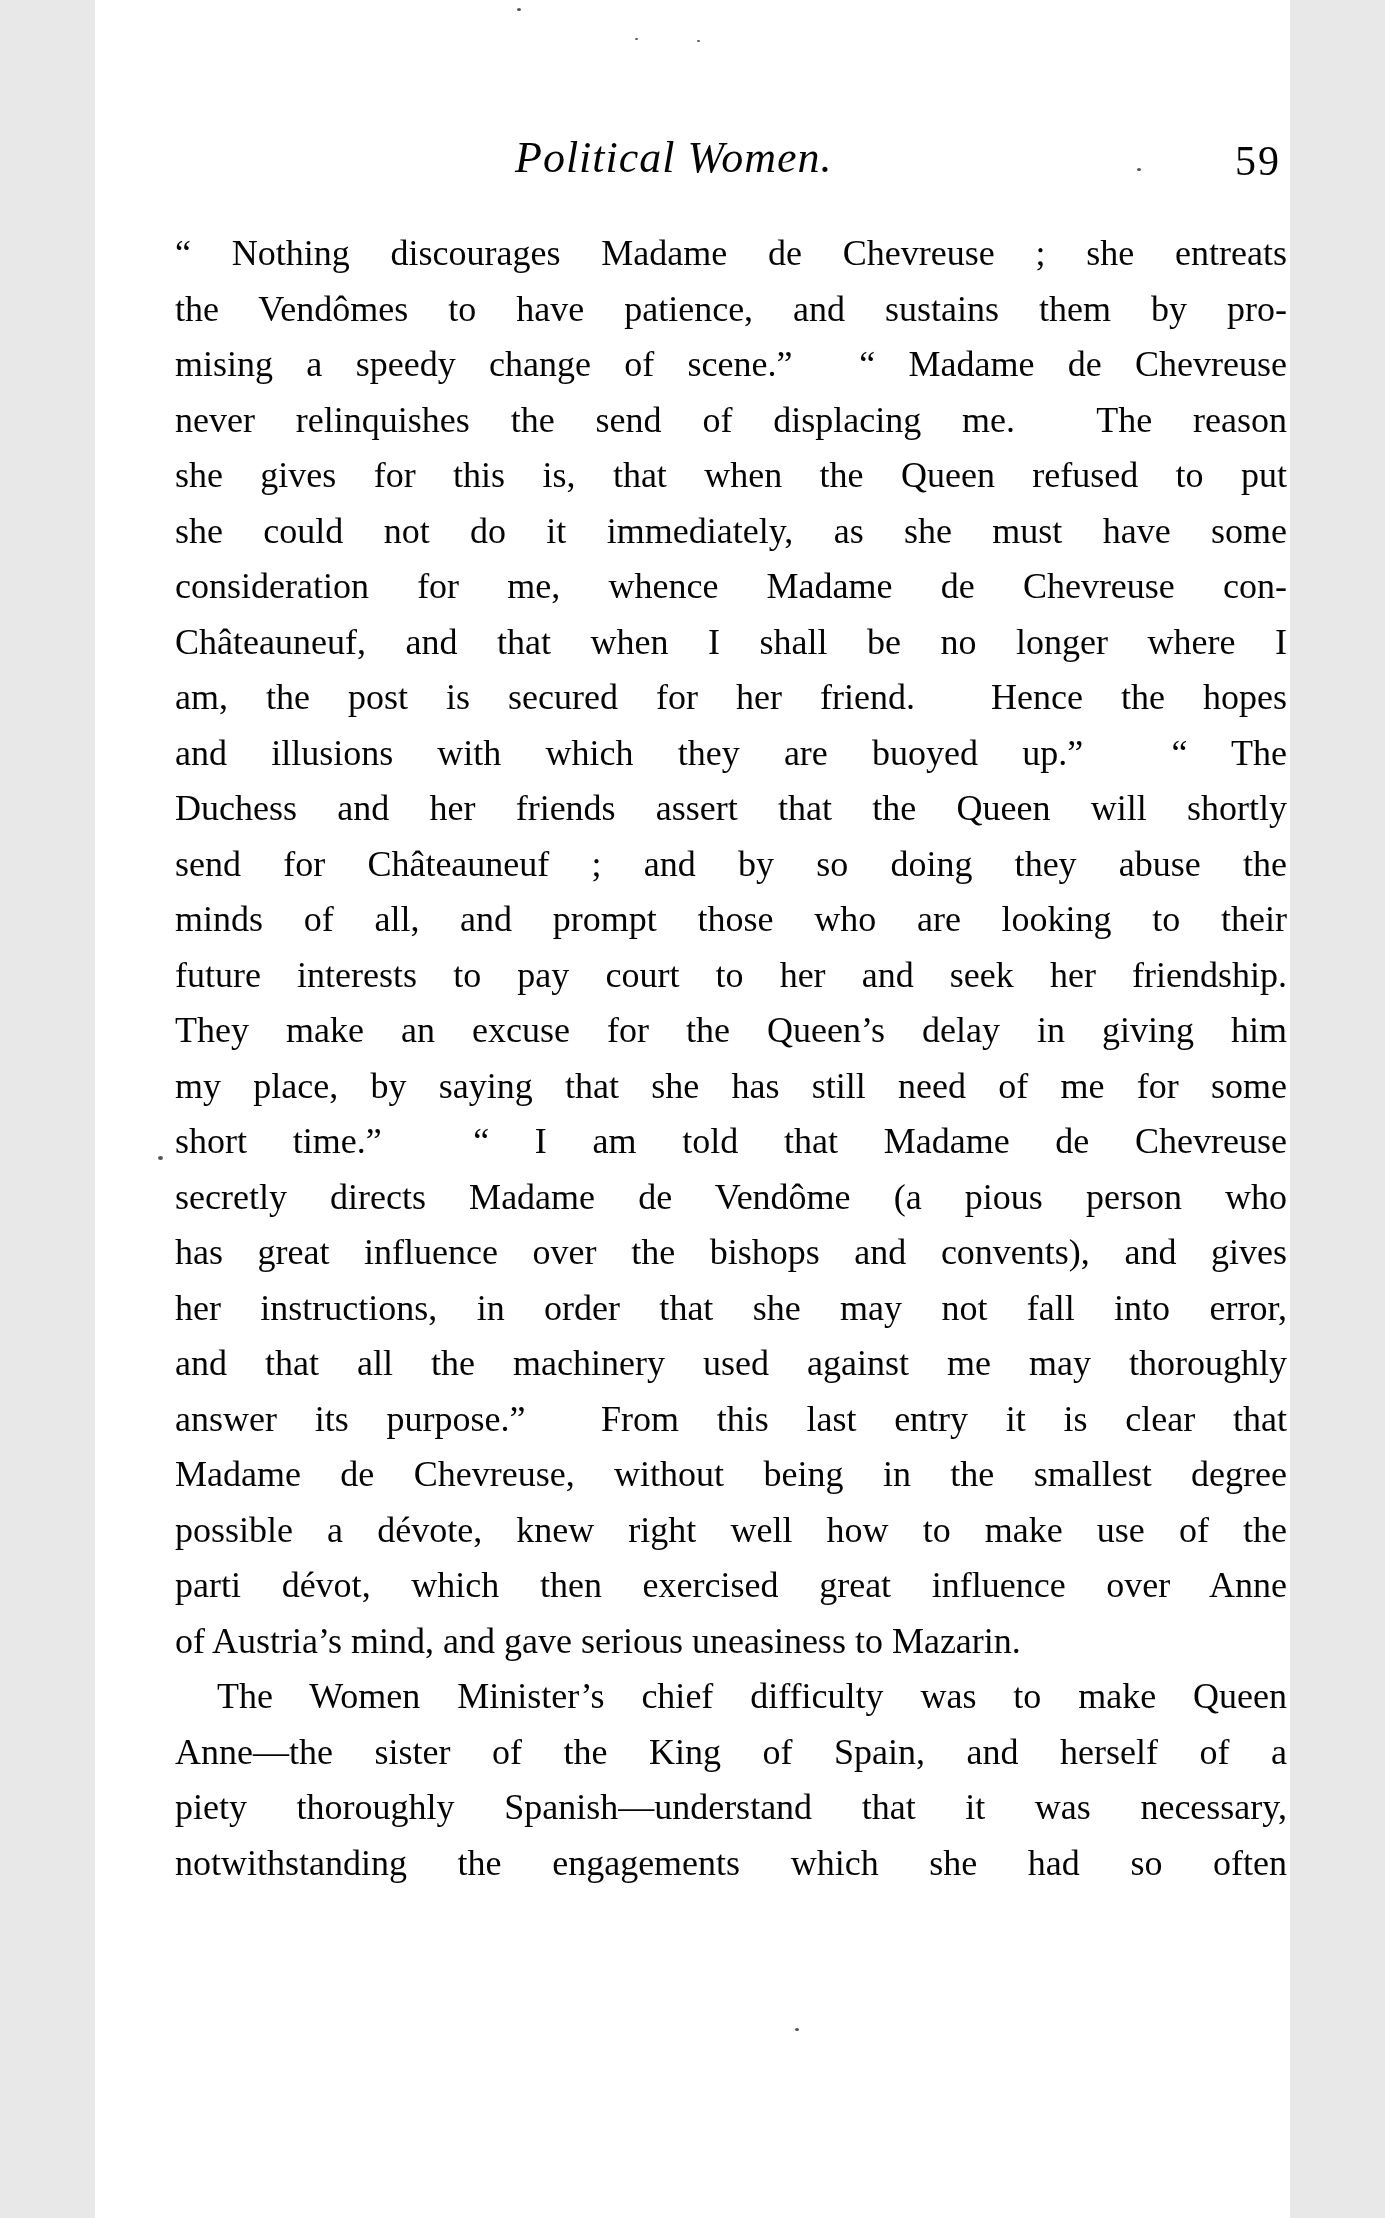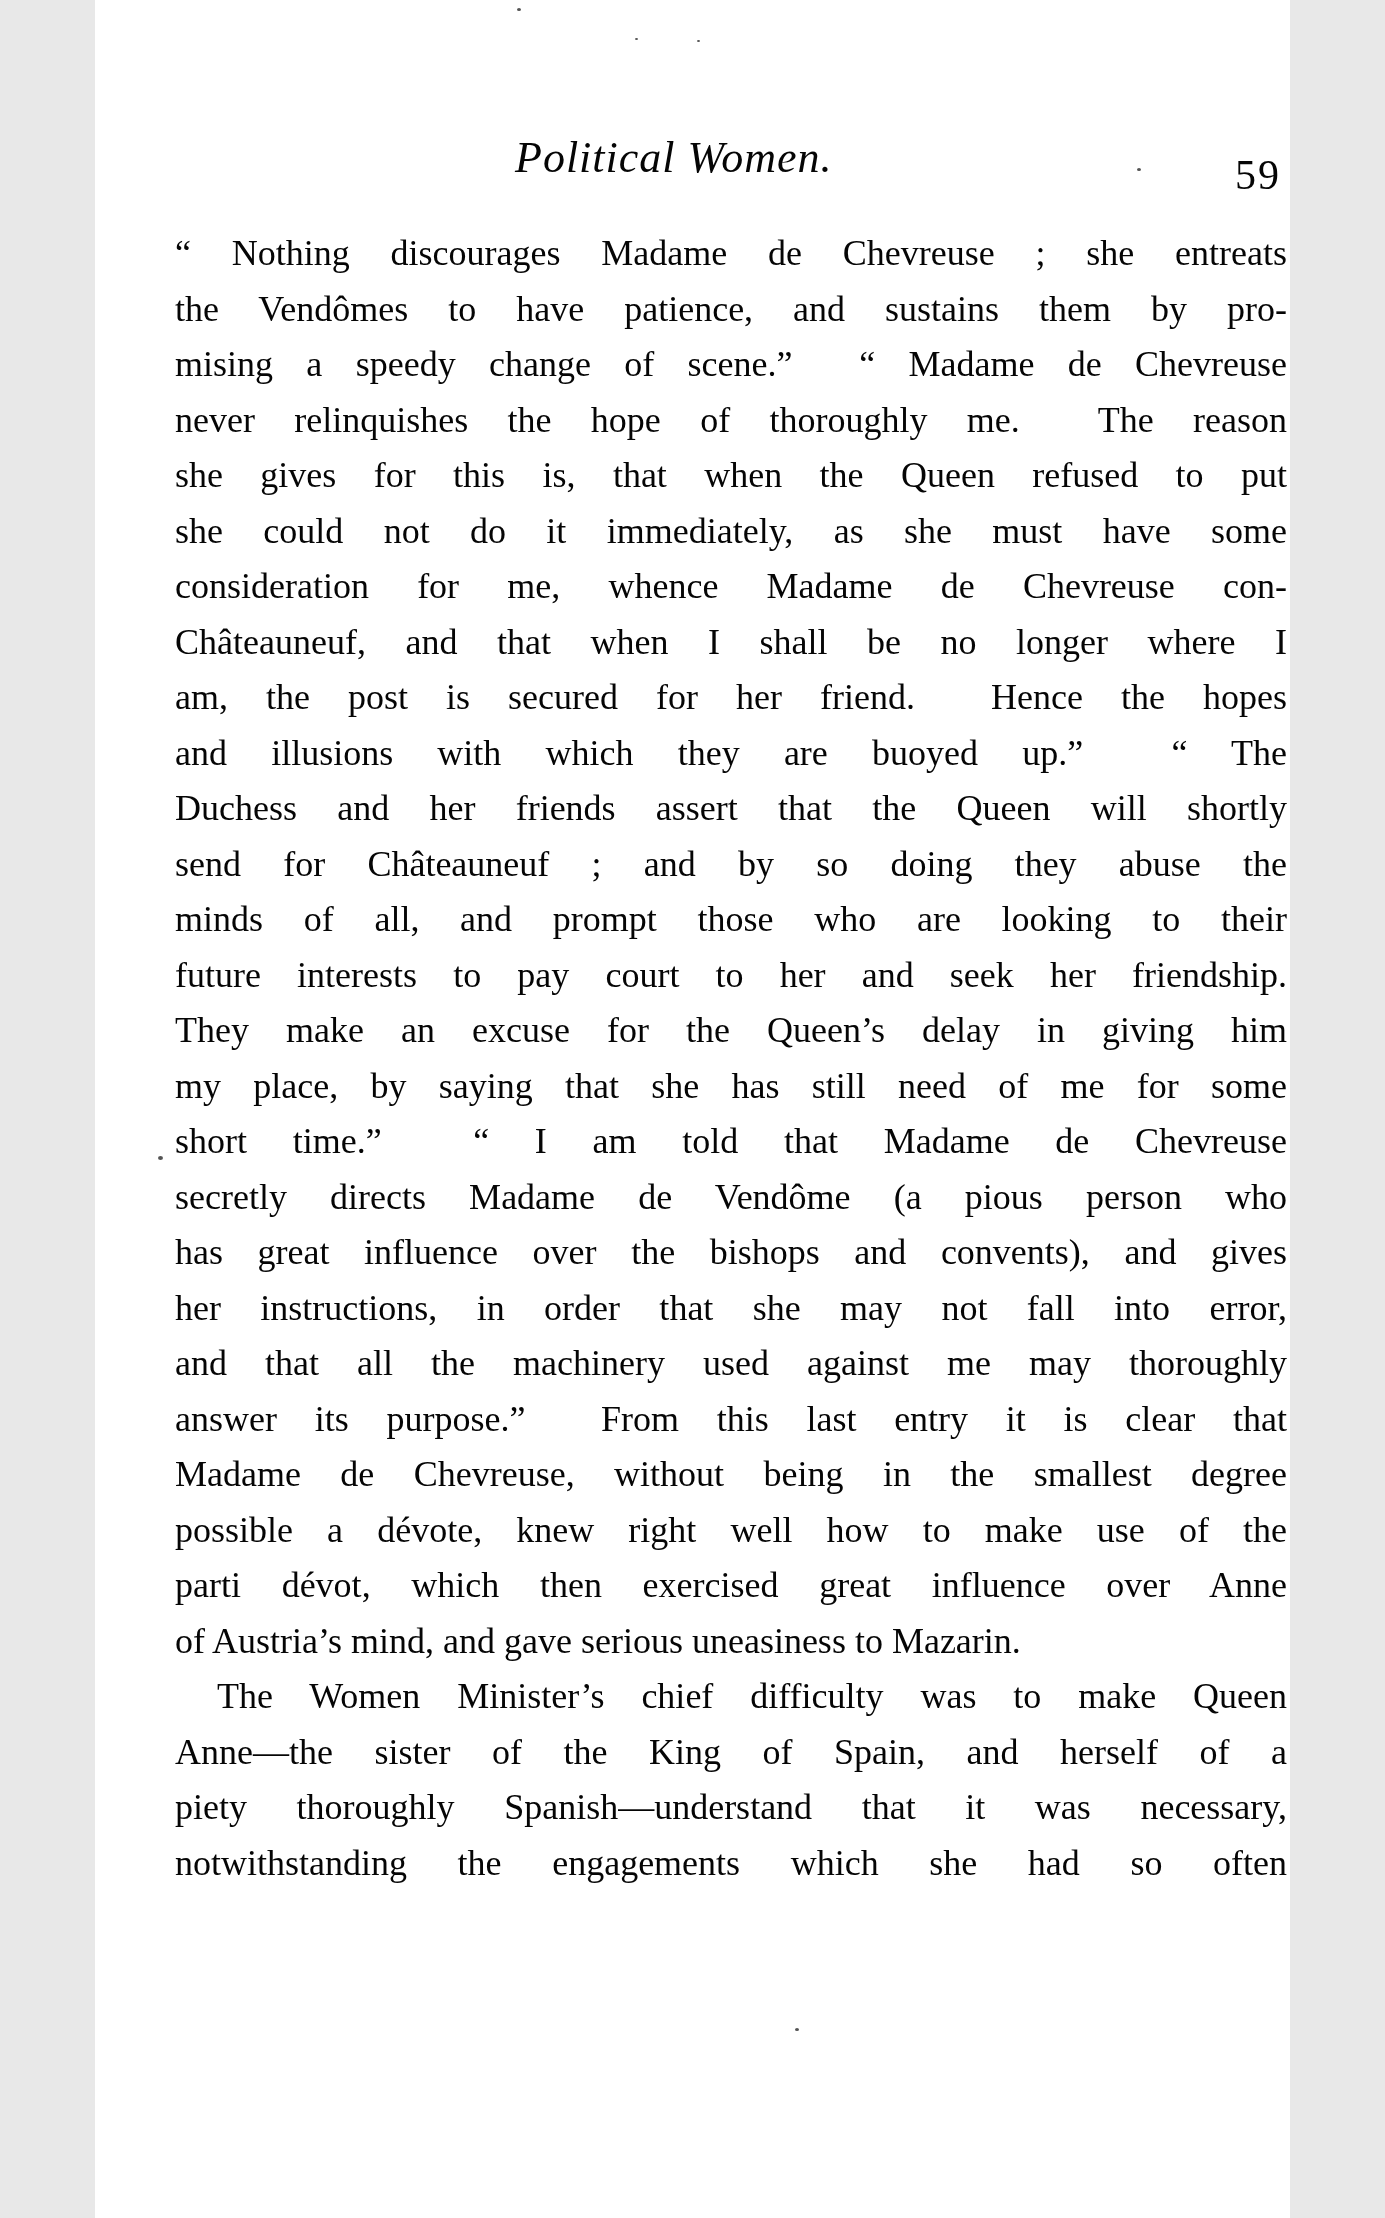--- a/index.html
+++ b/index.html
@@ -16,21 +16,21 @@
     position:absolute;
     left:420px; top:134px;
     font-style:italic;
     font-size:44px;
     line-height:1.1;
     letter-spacing:1px;
     white-space:nowrap;
   }
   .page-number {
     position:absolute;
-    left:1140px; top:152px;
+    left:1140px; top:138px;
     font-size:42px;
     line-height:1.1;
     letter-spacing:2px;
   }
   .page-body {
     position:absolute;
     left:80px; top:226px;
     width:1112px;
     font-size:36px;
     line-height:55.5px;
@@ -53,21 +53,21 @@
 </head>
 <body>
 
 <div class="page" style="background: rgb(255, 255, 255); color: rgb(5, 5, 5);">
   <div class="running-title">Political Women.</div>
   <div class="page-number">59</div>
   <div class="page-body">
       <div class="line"><span>“ Nothing discourages Madame de Chevreuse ; she entreats</span></div>
       <div class="line"><span>the Vendômes to have patience, and sustains them by pro-</span></div>
       <div class="line"><span>mising a speedy change of scene.”  “ Madame de Chevreuse</span></div>
-      <div class="line"><span>never relinquishes the hope of thoroughly me.  The reason</span></div>
+      <div class="line"><span>never relinquishes the send of displacing me.  The reason</span></div>
       <div class="line"><span>she gives for this is, that when the Queen refused to put</span></div>
       <div class="line"><span>she could not do it immediately, as she must have some</span></div>
       <div class="line"><span>consideration for me, whence Madame de Chevreuse con-</span></div>
       <div class="line"><span>Châteauneuf, and that when I shall be no longer where I</span></div>
       <div class="line"><span>am, the post is secured for her friend.  Hence the hopes</span></div>
       <div class="line"><span>and illusions with which they are buoyed up.”  “ The</span></div>
       <div class="line"><span>Duchess and her friends assert that the Queen will shortly</span></div>
       <div class="line"><span>send for Châteauneuf ; and by so doing they abuse the</span></div>
       <div class="line"><span>minds of all, and prompt those who are looking to their</span></div>
       <div class="line"><span>future interests to pay court to her and seek her friendship.</span></div>

